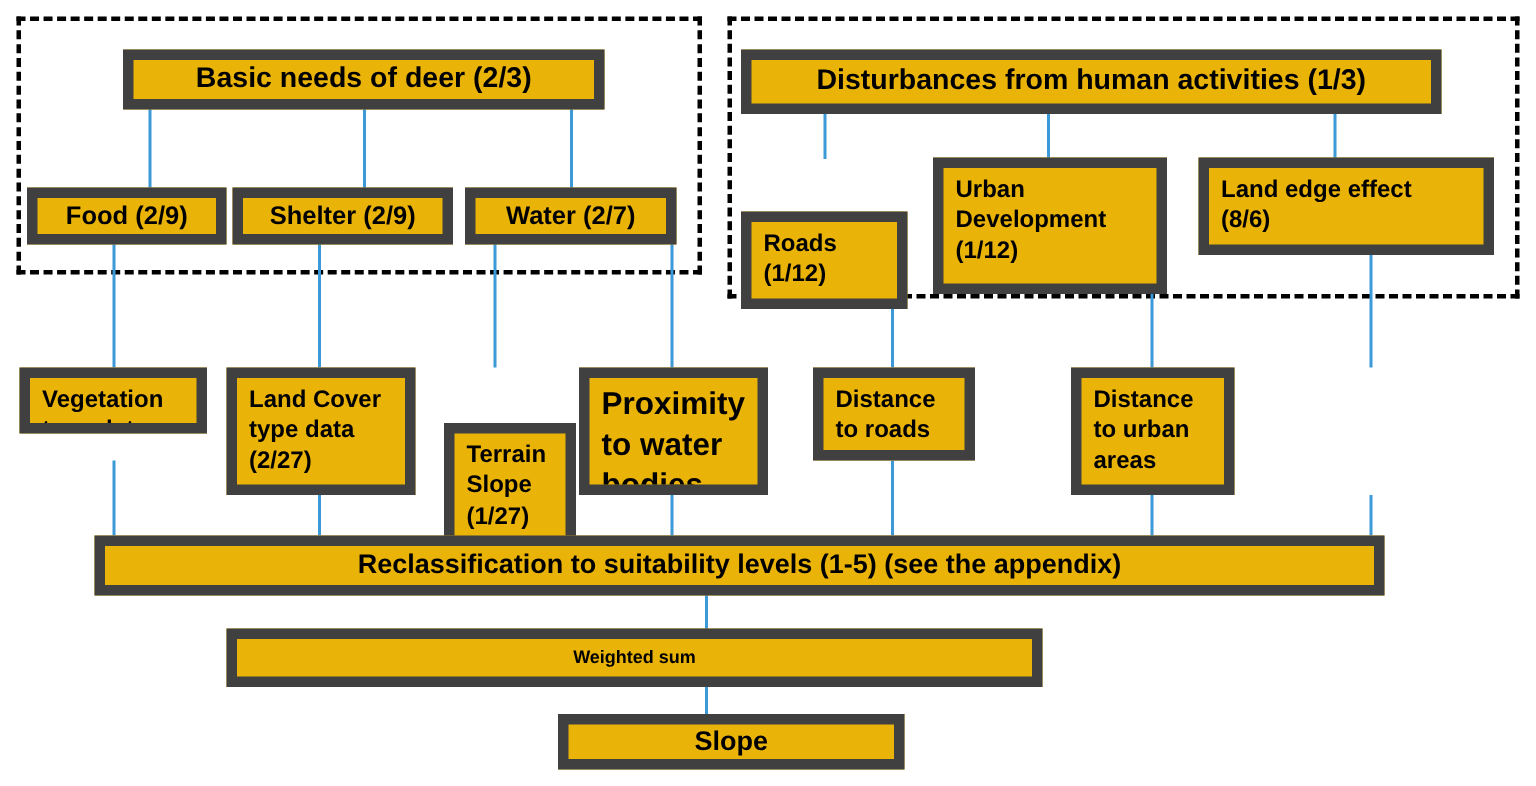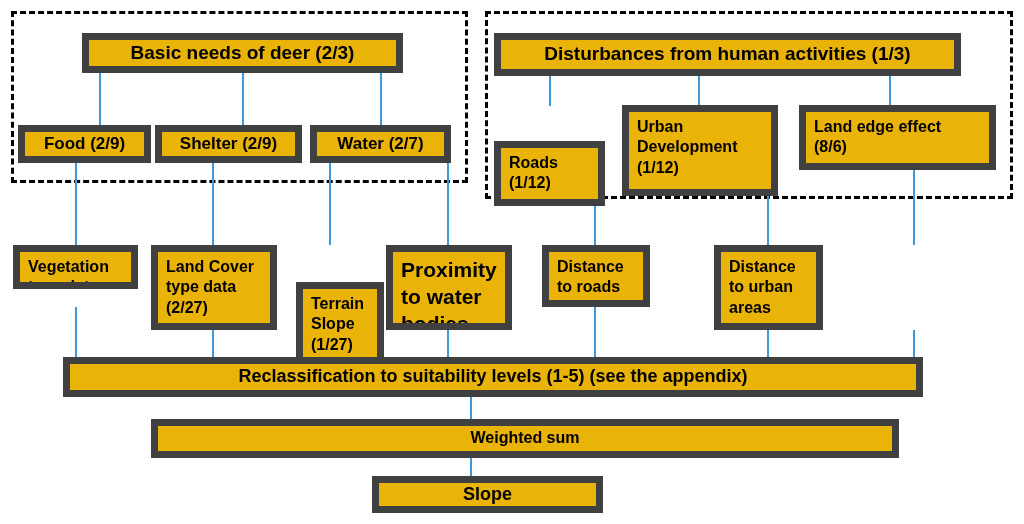--- a/index.html
+++ b/index.html
@@ -148,20 +148,20 @@
   </div>
   <div class="node left" style="left:714px; top:245px; width:109px; height:85px; font-size:16px;">
     <span class="txt">Distance
 to urban
 areas</span>
   </div>
 
   <div class="node center" style="left:63px; top:357px; width:860px; height:40px; font-size:18px;">
     <span class="txt">Reclassification to suitability levels (1-5) (see the appendix)</span>
   </div>
-  <div class="node center" style="left:151px; top:419px; width:748px; height:39px; font-size:16px;">
+  <div class="node center" style="left:151px; top:419px; width:544px; height:39px; font-size:12px;">
     <span class="txt">Weighted sum</span>
   </div>
   <div class="node center" style="left:372px; top:476px; width:231px; height:37px; font-size:18px;">
     <span class="txt">Slope</span>
   </div>
 
 </div>
 
 </body></html>

